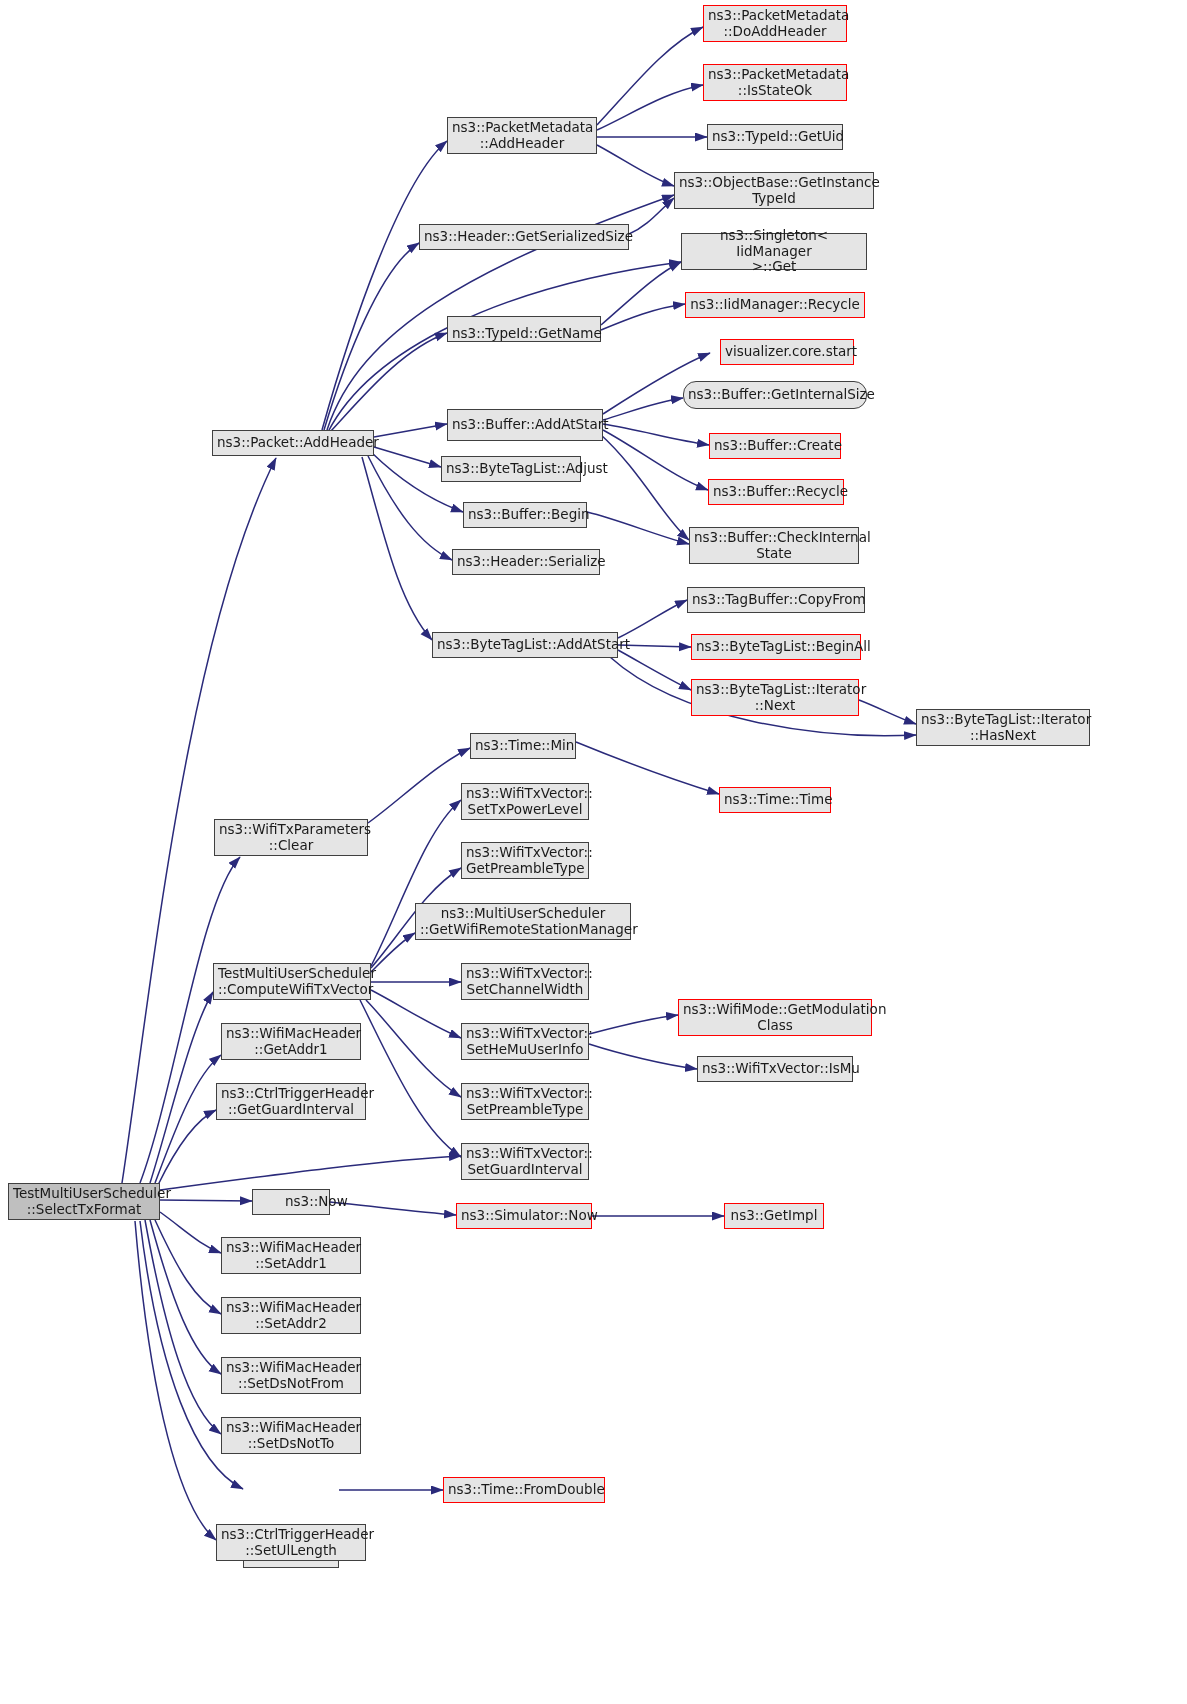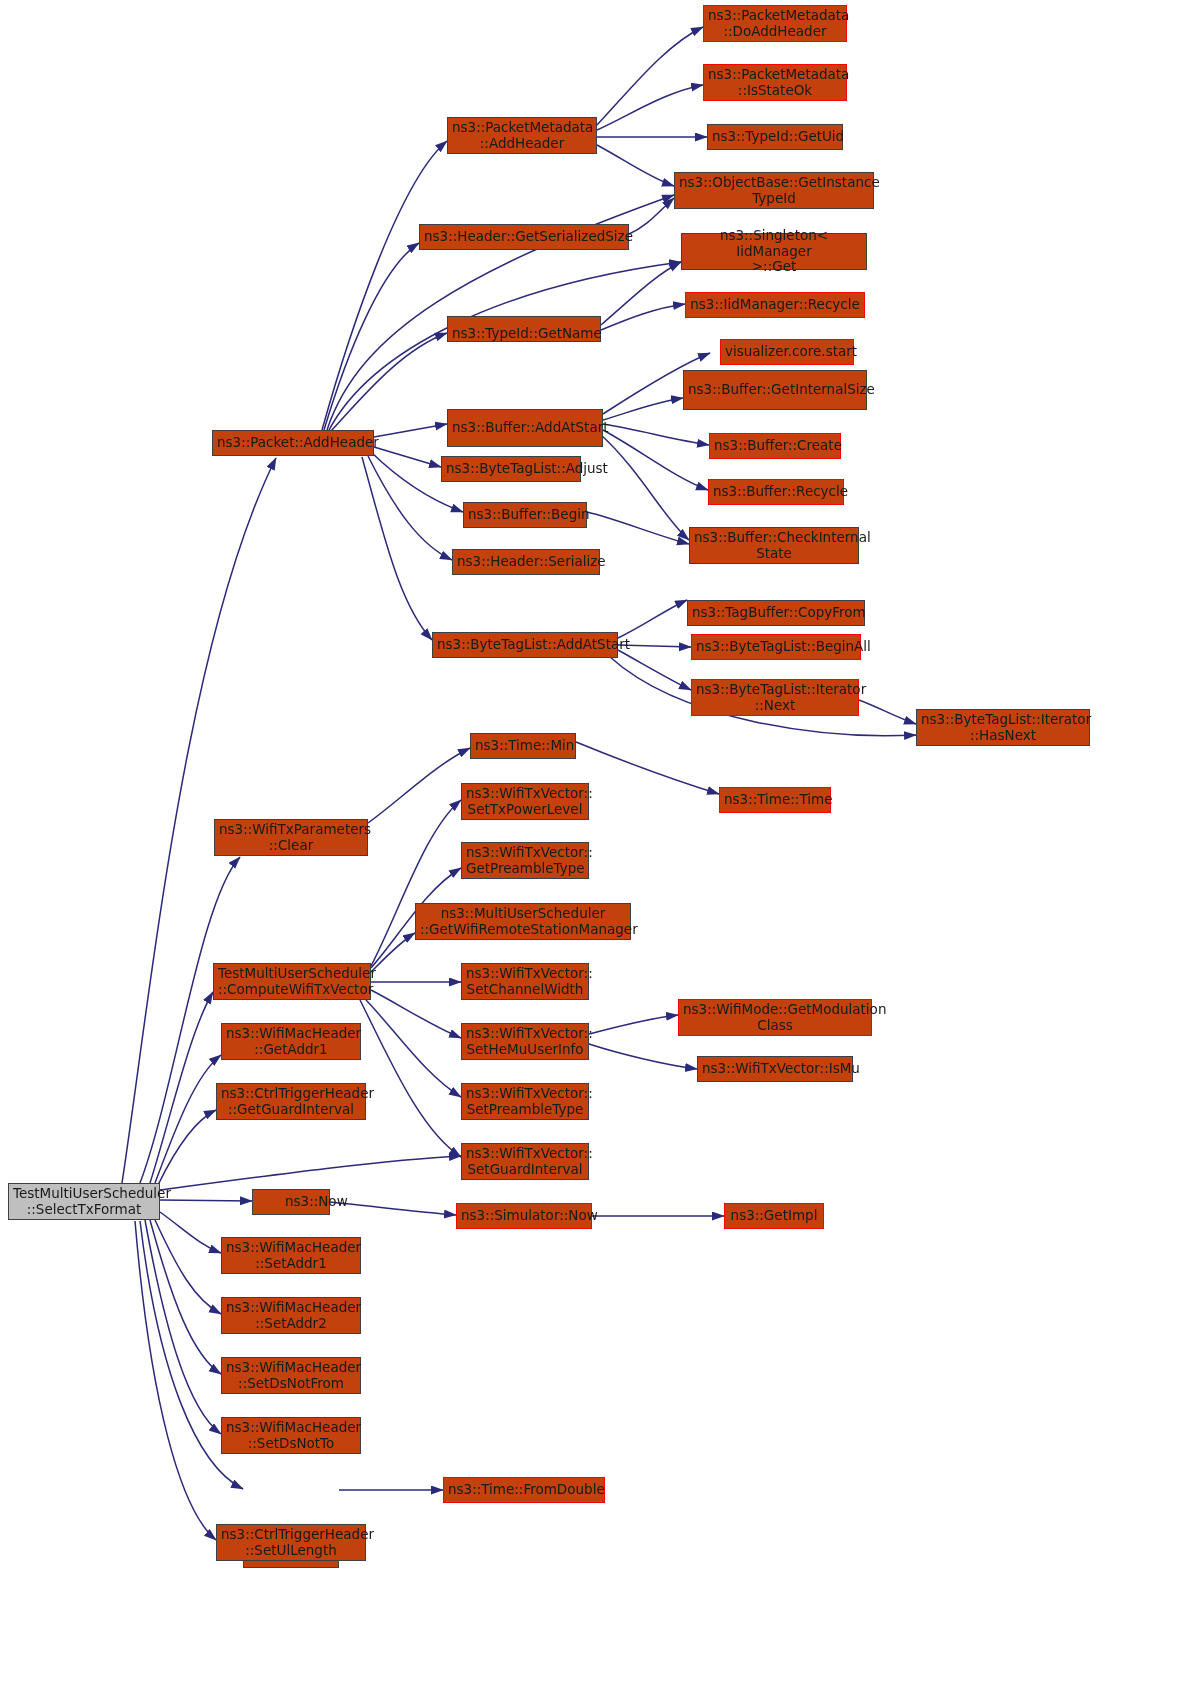--- a/index.html
+++ b/index.html
@@ -9,21 +9,21 @@
     height:1704px;
     background:#ffffff;
     font-family:"DejaVu Sans","Liberation Sans",sans-serif;
     overflow:hidden;
   }
   #edges{position:absolute;left:0;top:0;width:1187px;height:1704px;pointer-events:none;}
   .node{
     position:absolute;
     box-sizing:border-box;
     border:1px solid #404040;
-    background:#c2410c;
+    background:#e5e5e5;
     color:#1a1a1a;
     font-size:13.5px;
     line-height:15.5px;
     display:flex;
     align-items:center;
     justify-content:center;
     text-align:center;
     white-space:pre-line;
     padding:0 4px;
   }
@@ -111,30 +111,30 @@
 ::IsStateOk</span></div>
       <div class="node" style="left: 707px; top: 124px; width: 136px; height: 26px;"><span class="node-label">ns3::TypeId::GetUid</span></div>
       <div class="node" style="left: 674px; top: 172px; width: 200px; height: 37px;"><span class="node-label">ns3::ObjectBase::GetInstance
 TypeId</span></div>
       <div class="node" style="left: 419px; top: 224px; width: 210px; height: 26px;"><span class="node-label">ns3::Header::GetSerializedSize</span></div>
       <div class="node" style="left: 681px; top: 233px; width: 186px; height: 37px;"><span class="node-label">ns3::Singleton&lt; IidManager
 &gt;::Get</span></div>
       <div class="node red" style="left: 685px; top: 292px; width: 180px; height: 26px;"><span class="node-label">ns3::IidManager::Recycle</span></div>
       <div class="node" style="left: 447px; top: 316px; width: 154px; height: 26px; align-items: flex-end;"><span class="node-label">ns3::TypeId::GetName</span></div>
       <div class="node red" style="left: 720px; top: 339px; width: 134px; height: 26px;"><span class="node-label">visualizer.core.start</span></div>
-      <div class="node" style="left: 683px; top: 370px; width: 184px; height: 40px;"><span class="node-label">ns3::Buffer::GetInternalSize</span></div>
-      <div class="node" style="left: 447px; top: 409px; width: 156px; height: 38px;"><span class="node-label">ns3::Buffer::AddAtStart</span></div>
+      <div class="node" style="left: 683px; top: 381px; width: 184px; height: 28px; border-radius: 13px;"><span class="node-label">ns3::Buffer::GetInternalSize</span></div>
+      <div class="node" style="left: 447px; top: 409px; width: 156px; height: 32px;"><span class="node-label">ns3::Buffer::AddAtStart</span></div>
       <div class="node red" style="left: 709px; top: 433px; width: 132px; height: 26px;"><span class="node-label">ns3::Buffer::Create</span></div>
       <div class="node" style="left: 441px; top: 456px; width: 140px; height: 26px;"><span class="node-label">ns3::ByteTagList::Adjust</span></div>
       <div class="node red" style="left: 708px; top: 479px; width: 136px; height: 26px;"><span class="node-label">ns3::Buffer::Recycle</span></div>
       <div class="node" style="left: 463px; top: 502px; width: 124px; height: 26px;"><span class="node-label">ns3::Buffer::Begin</span></div>
       <div class="node" style="left: 689px; top: 527px; width: 170px; height: 37px;"><span class="node-label">ns3::Buffer::CheckInternal
 State</span></div>
       <div class="node" style="left: 452px; top: 549px; width: 148px; height: 26px;"><span class="node-label">ns3::Header::Serialize</span></div>
-      <div class="node" style="left: 687px; top: 587px; width: 178px; height: 26px; margin-top: 13px;"><span class="node-label">ns3::TagBuffer::CopyFrom</span></div>
+      <div class="node" style="left: 687px; top: 587px; width: 178px; height: 26px;"><span class="node-label">ns3::TagBuffer::CopyFrom</span></div>
       <div class="node" style="left: 432px; top: 632px; width: 186px; height: 26px;"><span class="node-label">ns3::ByteTagList::AddAtStart</span></div>
       <div class="node red" style="left: 691px; top: 634px; width: 170px; height: 26px;"><span class="node-label">ns3::ByteTagList::BeginAll</span></div>
       <div class="node red" style="left: 691px; top: 679px; width: 168px; height: 37px;"><span class="node-label">ns3::ByteTagList::Iterator
 ::Next</span></div>
       <div class="node" style="left: 916px; top: 709px; width: 174px; height: 37px;"><span class="node-label">ns3::ByteTagList::Iterator
 ::HasNext</span></div>
       <div class="node" style="left: 470px; top: 733px; width: 106px; height: 26px;"><span class="node-label">ns3::Time::Min</span></div>
       <div class="node red" style="left: 719px; top: 787px; width: 112px; height: 26px;"><span class="node-label">ns3::Time::Time</span></div>
       <div class="node" style="left: 461px; top: 783px; width: 128px; height: 37px;"><span class="node-label">ns3::WifiTxVector::
 SetTxPowerLevel</span></div>

